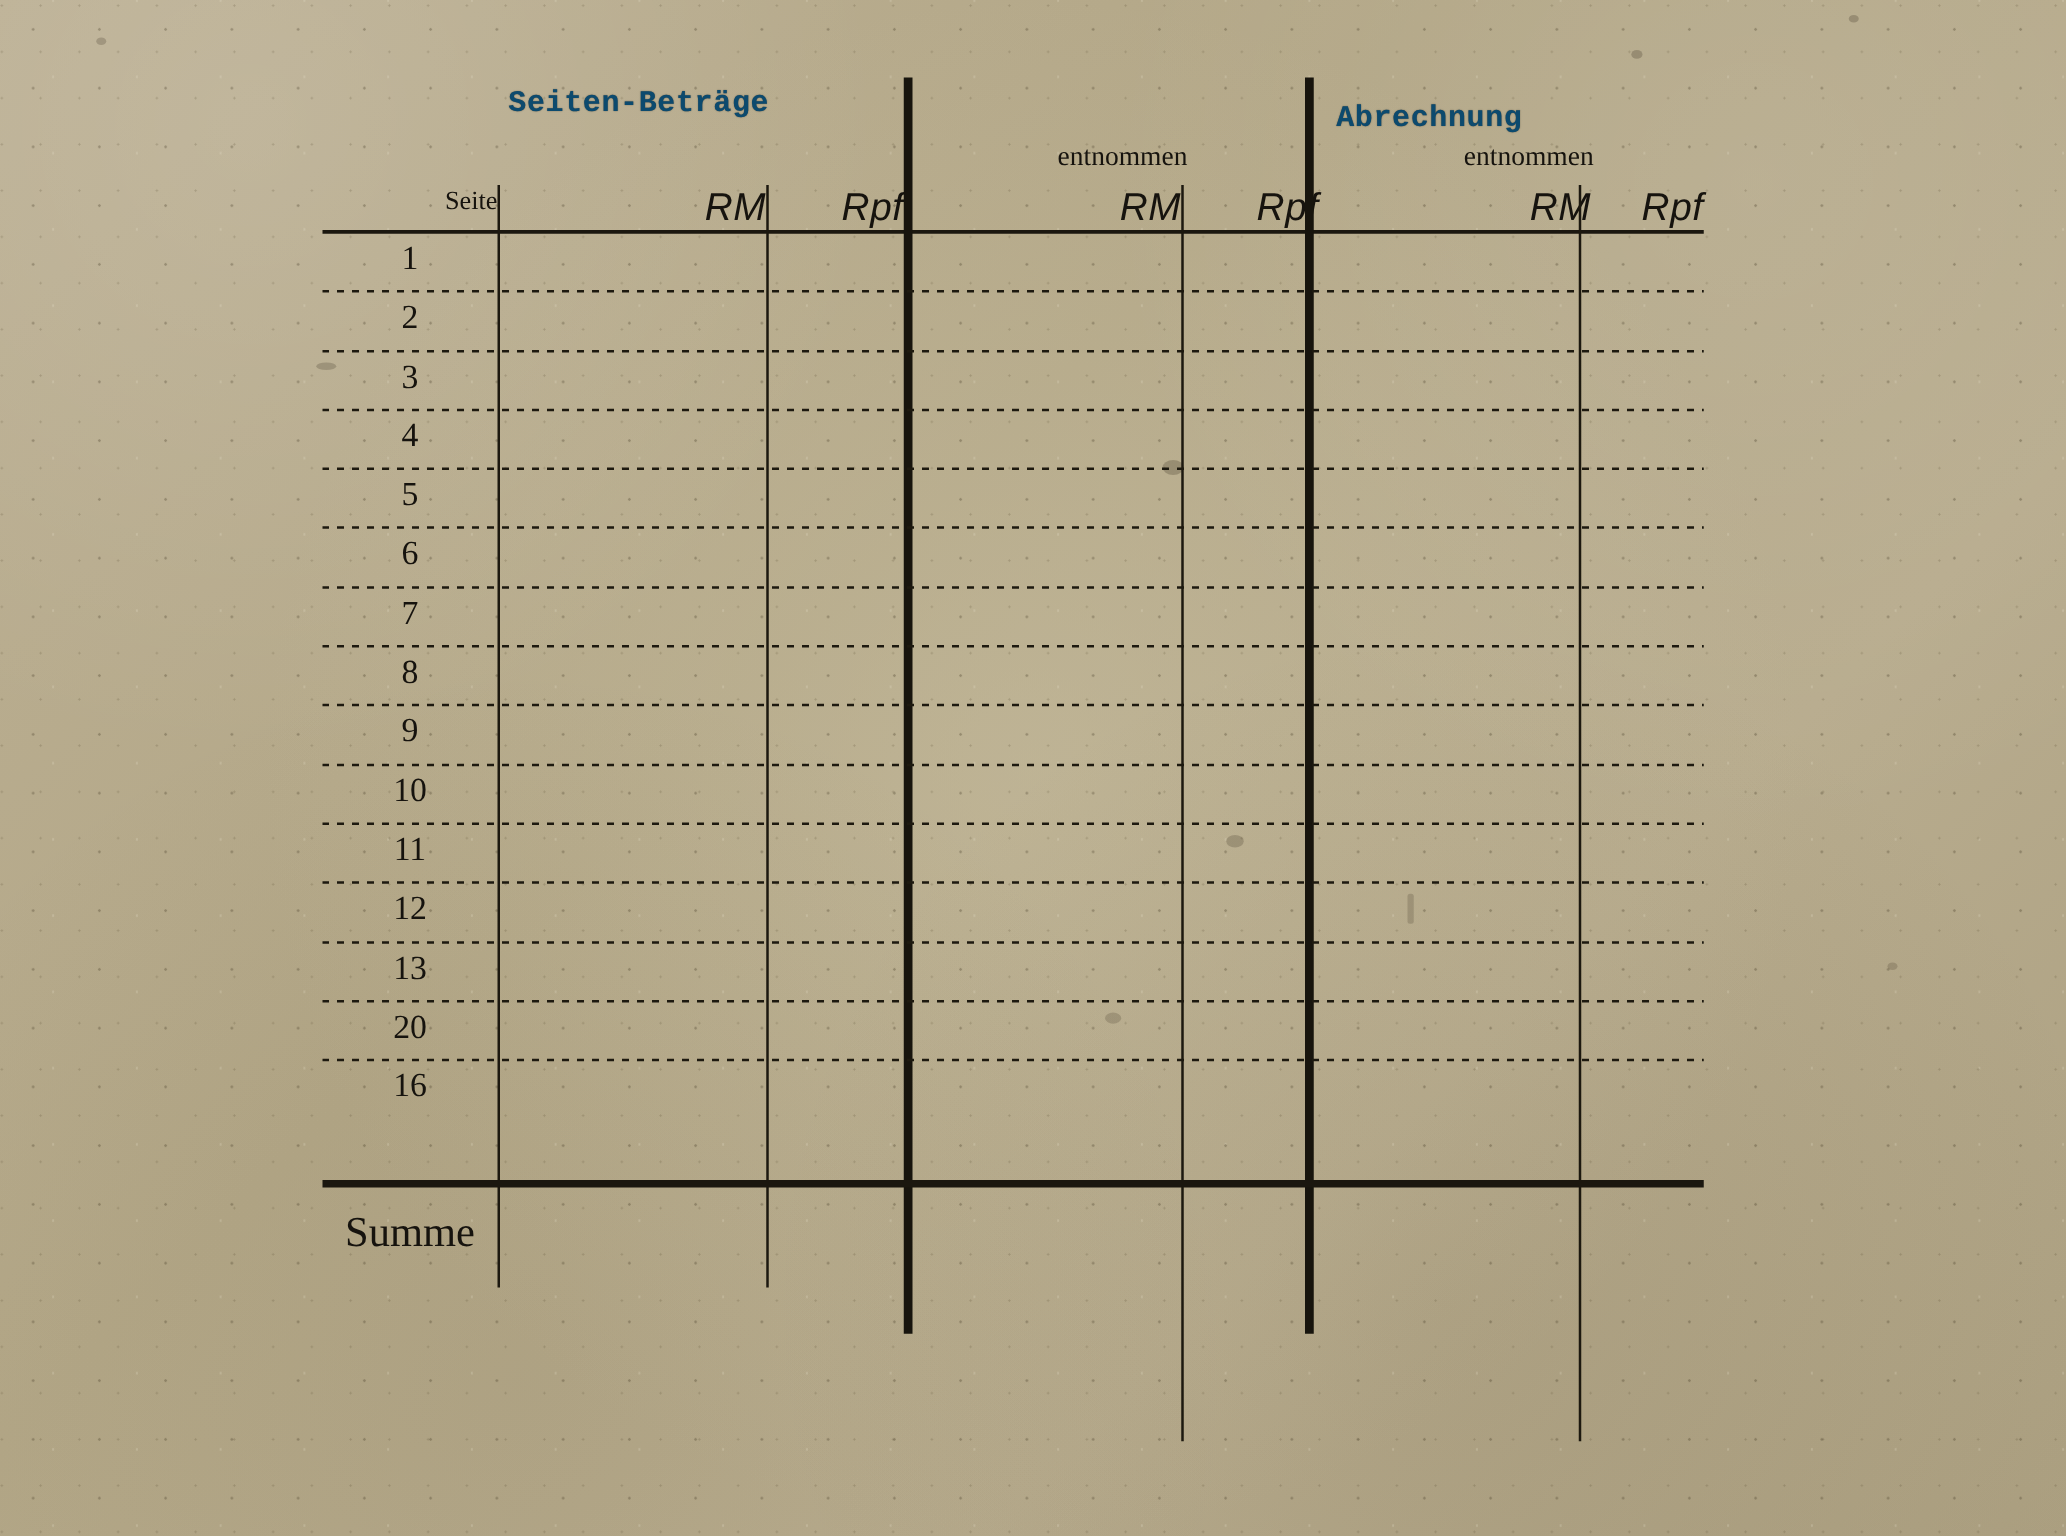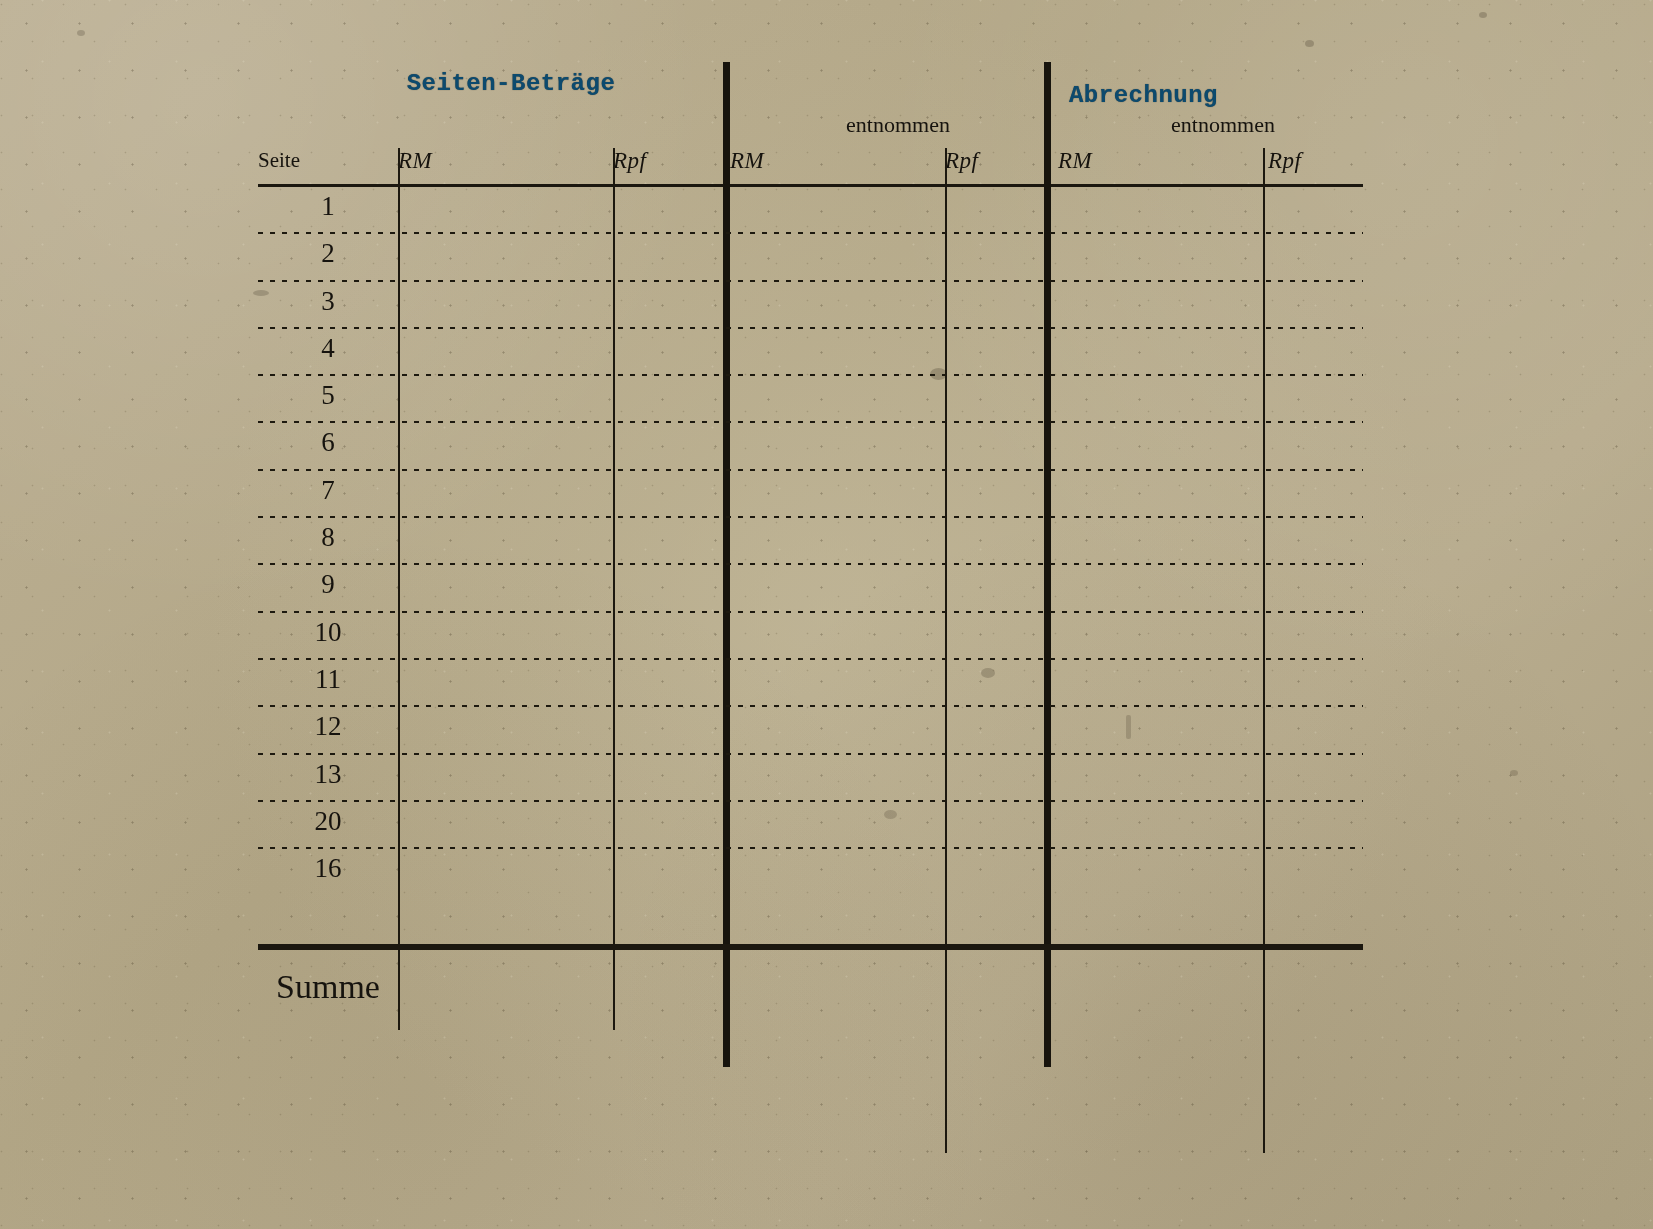--- a/index.html
+++ b/index.html
@@ -101,27 +101,27 @@
     width: 330px;
     text-align: center;
   }
 
   
   .colhead {
     position: absolute;
     top: 86px;
     height: 34px;
     font-size: 21px;
-    text-align: left;
+    text-align: right;
     color: #16130e;
   }
   .script {
-    font-family: Liberation Serif, serif;
+    font-family: Liberation Sans, sans-serif;
     font-style: italic;
-    font-size: 23px;
+    font-size: 31px;
     letter-spacing: 0.5px;
   }
 
   
   .rule-top {
     position: absolute;
     left: 0;
     top: 122px;
     width: 1105px;
     height: 3px;

